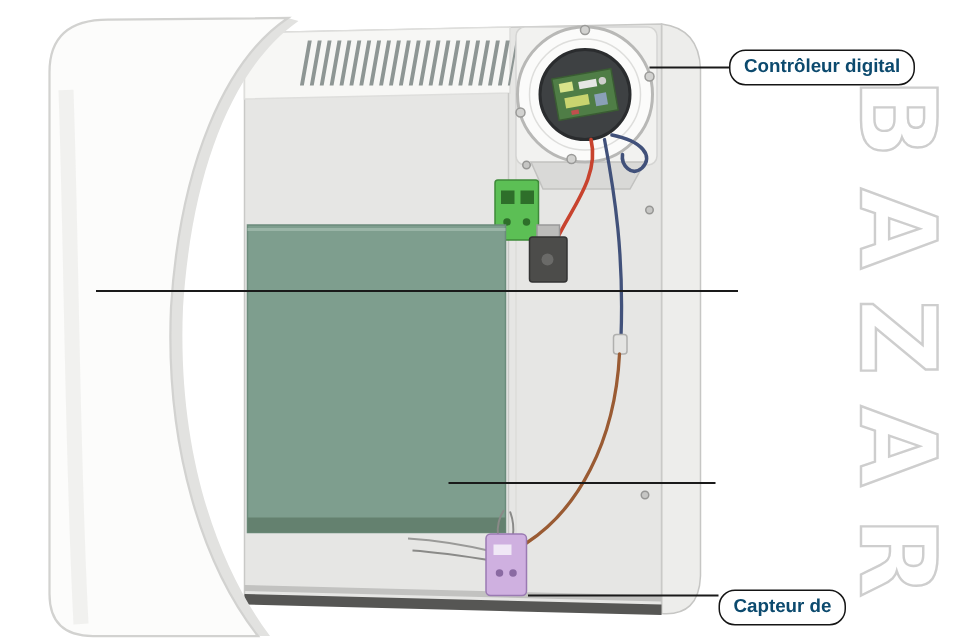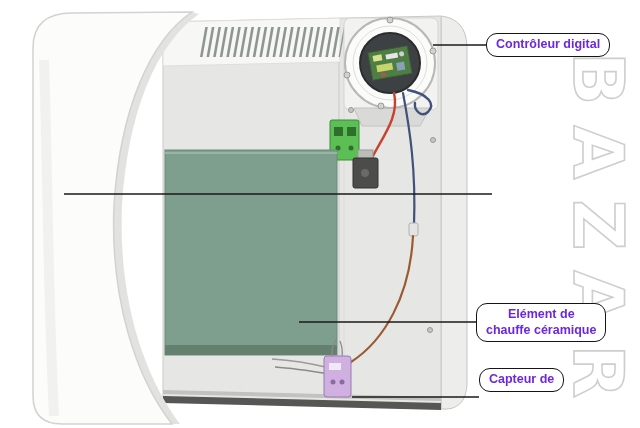--- a/index.html
+++ b/index.html
@@ -12,21 +12,21 @@
   }
   .stage svg{position:absolute;left:0;top:0;}
   .label{
     position:absolute;
     background:#ffffff;
     border:1.5px solid #151515;
     border-radius:11px;
     padding:3px 9px;
     font-size:12.5px;
     font-weight:bold;
-    color:#6d28d9;
+    color:#0c4a6e;
     text-align:center;
     line-height:1.25;
     z-index:5;
   }
   .lline{display:block;white-space:nowrap;}
 </style>
 </head>
 <body>
 
 <div class="stage">
@@ -121,22 +121,18 @@
     <line x1="352" y1="397" x2="479" y2="397" stroke="#1a1a1a" stroke-width="1.4"></line>
 
     <text transform="translate(574,52) rotate(90)" font-family="DejaVu Sans, sans-serif" font-size="70" font-weight="bold" letter-spacing="20" fill="none" stroke="#c2c2c2" stroke-width="1.6" opacity="0.8">BAZAR</text>
   </svg>
 
   <div class="label" style="left:486px; top:33px;">
     <span class="lline">Contrôleur digital</span>
   </div>
 
 
-  <div class="label" style="left:476px; top:303px;">
-    <span class="lline">Elément de</span>
-    <span class="lline">chauffe céramique</span>
-  </div>
 
-  <div class="label" style="left:479px; top:368px;">
+  <div class="label" style="left:479px; top:393px;">
     <span class="lline">Capteur de</span>
   </div>
 
 </div>
 
 </body></html>

